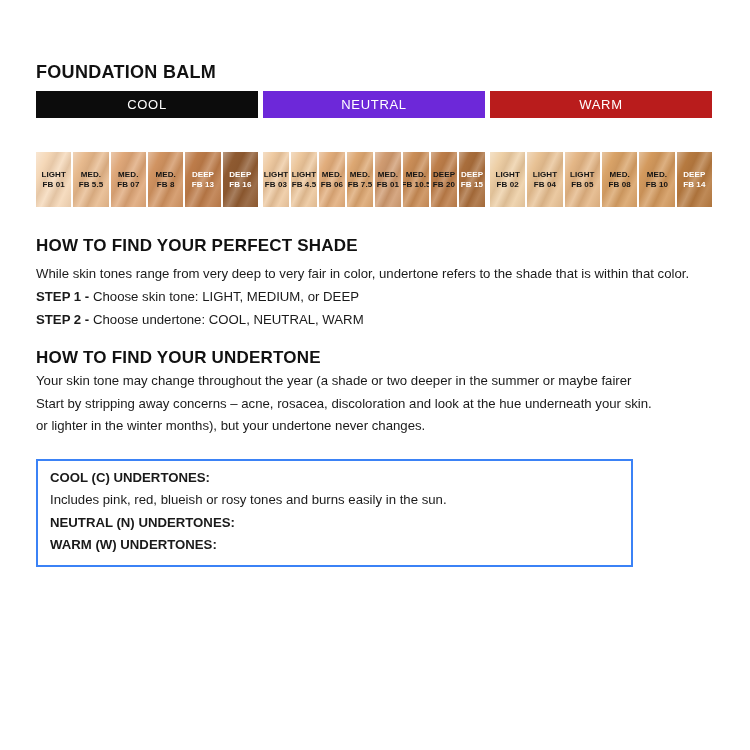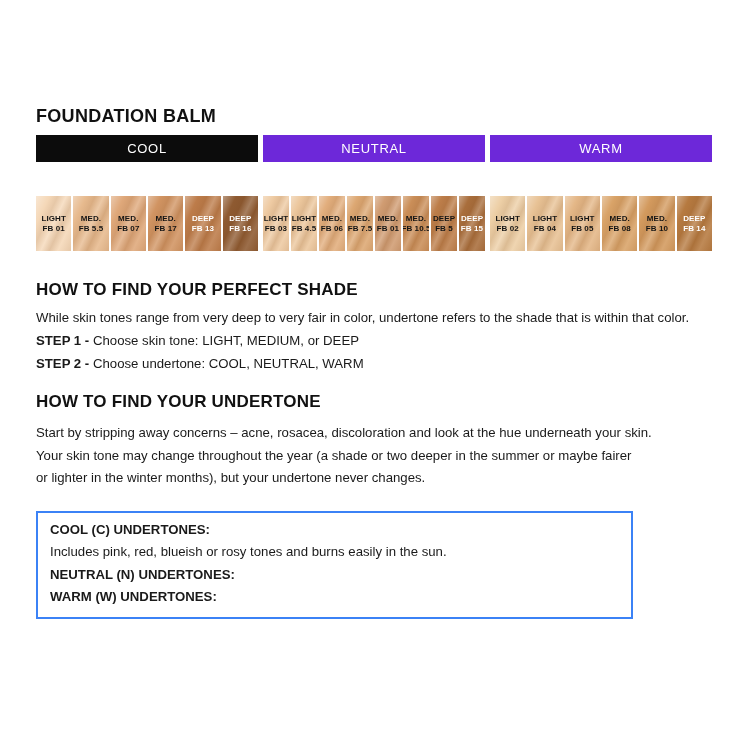--- a/index.html
+++ b/index.html
@@ -2,21 +2,21 @@
 <html><head>
 <meta charset="utf-8">
 <style>
   * { box-sizing: border-box; }
   html, body { margin:0; padding:0; }
   body {
     width:750px; height:750px; background:#ffffff;
     font-family:"Liberation Sans", sans-serif; color:#1a1a1a;
     overflow:hidden;
   }
-  .page { padding:106px 36px 0 36px; }
+  .page { padding:62px 36px 0 36px; }
 
   .title {
     font-size:18px; font-weight:700; letter-spacing:.3px;
     margin:0 0 8px 0; color:#111;
   }
 
   
   .chart { display:flex; gap:5px; width:676px; }
   .group { flex:1 1 0; display:flex; flex-direction:column; }
   .ghead {
@@ -43,21 +43,21 @@
     position:relative; z-index:1; font-weight:700;
     font-size:8px; line-height:10px; text-align:center;
     letter-spacing:.1px; white-space:nowrap;
   }
 
   h2 {
     font-size:17px; font-weight:700; letter-spacing:.2px;
     color:#111; margin:0;
   }
   .h-perfect { margin:29px 0 10px 0; }
-  .h-undertone { margin:21px 0 10px 0; }
+  .h-undertone { margin:21px 0 2px 0; }
 
   .body { font-size:13.2px; line-height:15px; margin:0 0 8px 0; }
   .step b { font-weight:700; }
   .ut-line { font-size:13.2px; line-height:22.5px; margin:0; }
 
   .box {
     margin-top:21px; width:597px;
     border:2px solid #3b82f6; padding:6px 12px 8px 12px;
   }
   .box-h { font-size:13.2px; font-weight:700; line-height:22.5px; margin:0; }
@@ -88,21 +88,21 @@
           </div>
           <div class="swatch" style="background: rgb(223, 168, 122);">
             <div class="slabel" style="color: rgb(20, 20, 20);">
               <div>MED.</div>
               <div>FB 07</div>
             </div>
           </div>
           <div class="swatch" style="background: rgb(209, 148, 98);">
             <div class="slabel" style="color: rgb(20, 20, 20);">
               <div>MED.</div>
-              <div>FB 17</div>
+              <div>FB 8</div>
             </div>
           </div>
           <div class="swatch" style="background: rgb(189, 124, 74);">
             <div class="slabel" style="color: rgb(255, 255, 255);">
               <div>DEEP</div>
               <div>FB 13</div>
             </div>
           </div>
           <div class="swatch" style="background: rgb(142, 90, 49);">
             <div class="slabel" style="color: rgb(255, 255, 255);">
@@ -147,33 +147,33 @@
           </div>
           <div class="swatch" style="background: rgb(202, 142, 88);">
             <div class="slabel" style="color: rgb(20, 20, 20);">
               <div>MED.</div>
               <div>FB 10.5</div>
             </div>
           </div>
           <div class="swatch" style="background: rgb(189, 126, 74);">
             <div class="slabel" style="color: rgb(20, 20, 20);">
               <div>DEEP</div>
-              <div>FB 5</div>
+              <div>FB 20</div>
             </div>
           </div>
           <div class="swatch" style="background: rgb(169, 110, 60);">
             <div class="slabel" style="color: rgb(255, 255, 255);">
               <div>DEEP</div>
               <div>FB 15</div>
             </div>
           </div>
         </div>
       </div>
       <div class="group">
-        <div class="ghead" style="background: #6d28d9;">WARM</div>
+        <div class="ghead" style="background: #b91c1c;">WARM</div>
         <div class="srow">
           <div class="swatch" style="background: rgb(237, 207, 166);">
             <div class="slabel" style="color: rgb(20, 20, 20);">
               <div>LIGHT</div>
               <div>FB 02</div>
             </div>
           </div>
           <div class="swatch" style="background: rgb(232, 194, 149);">
             <div class="slabel" style="color: rgb(20, 20, 20);">
               <div>LIGHT</div>
@@ -210,22 +210,22 @@
 
   <section>
     <h2 class="h-perfect">HOW TO FIND YOUR PERFECT SHADE</h2>
     <p class="body">While skin tones range from very deep to very fair in color, undertone refers to the shade that is within that color.</p>
     <p class="body step"><b>STEP 1 -</b> <span>Choose skin tone: LIGHT, MEDIUM, or DEEP</span></p>
     <p class="body step"><b>STEP 2 -</b> <span>Choose undertone: COOL, NEUTRAL, WARM</span></p>
   </section>
 
   <section>
     <h2 class="h-undertone">HOW TO FIND YOUR UNDERTONE</h2>
+    <p class="ut-line">Your skin tone may change throughout the year (a shade or two deeper in the summer or maybe fairer</p>
     <p class="ut-line">Start by stripping away concerns – acne, rosacea, discoloration and look at the hue underneath your skin.</p>
-    <p class="ut-line">Your skin tone may change throughout the year (a shade or two deeper in the summer or maybe fairer</p>
     <p class="ut-line">or lighter in the winter months), but your undertone never changes.</p>
   </section>
 
   <div class="box">
     <p class="box-h">COOL (C) UNDERTONES:</p>
     <p class="box-t">Includes pink, red, blueish or rosy tones and burns easily in the sun.</p>
     <p class="box-h">NEUTRAL (N) UNDERTONES:</p>
     <p class="box-h">WARM (W) UNDERTONES:</p>
   </div>
 

